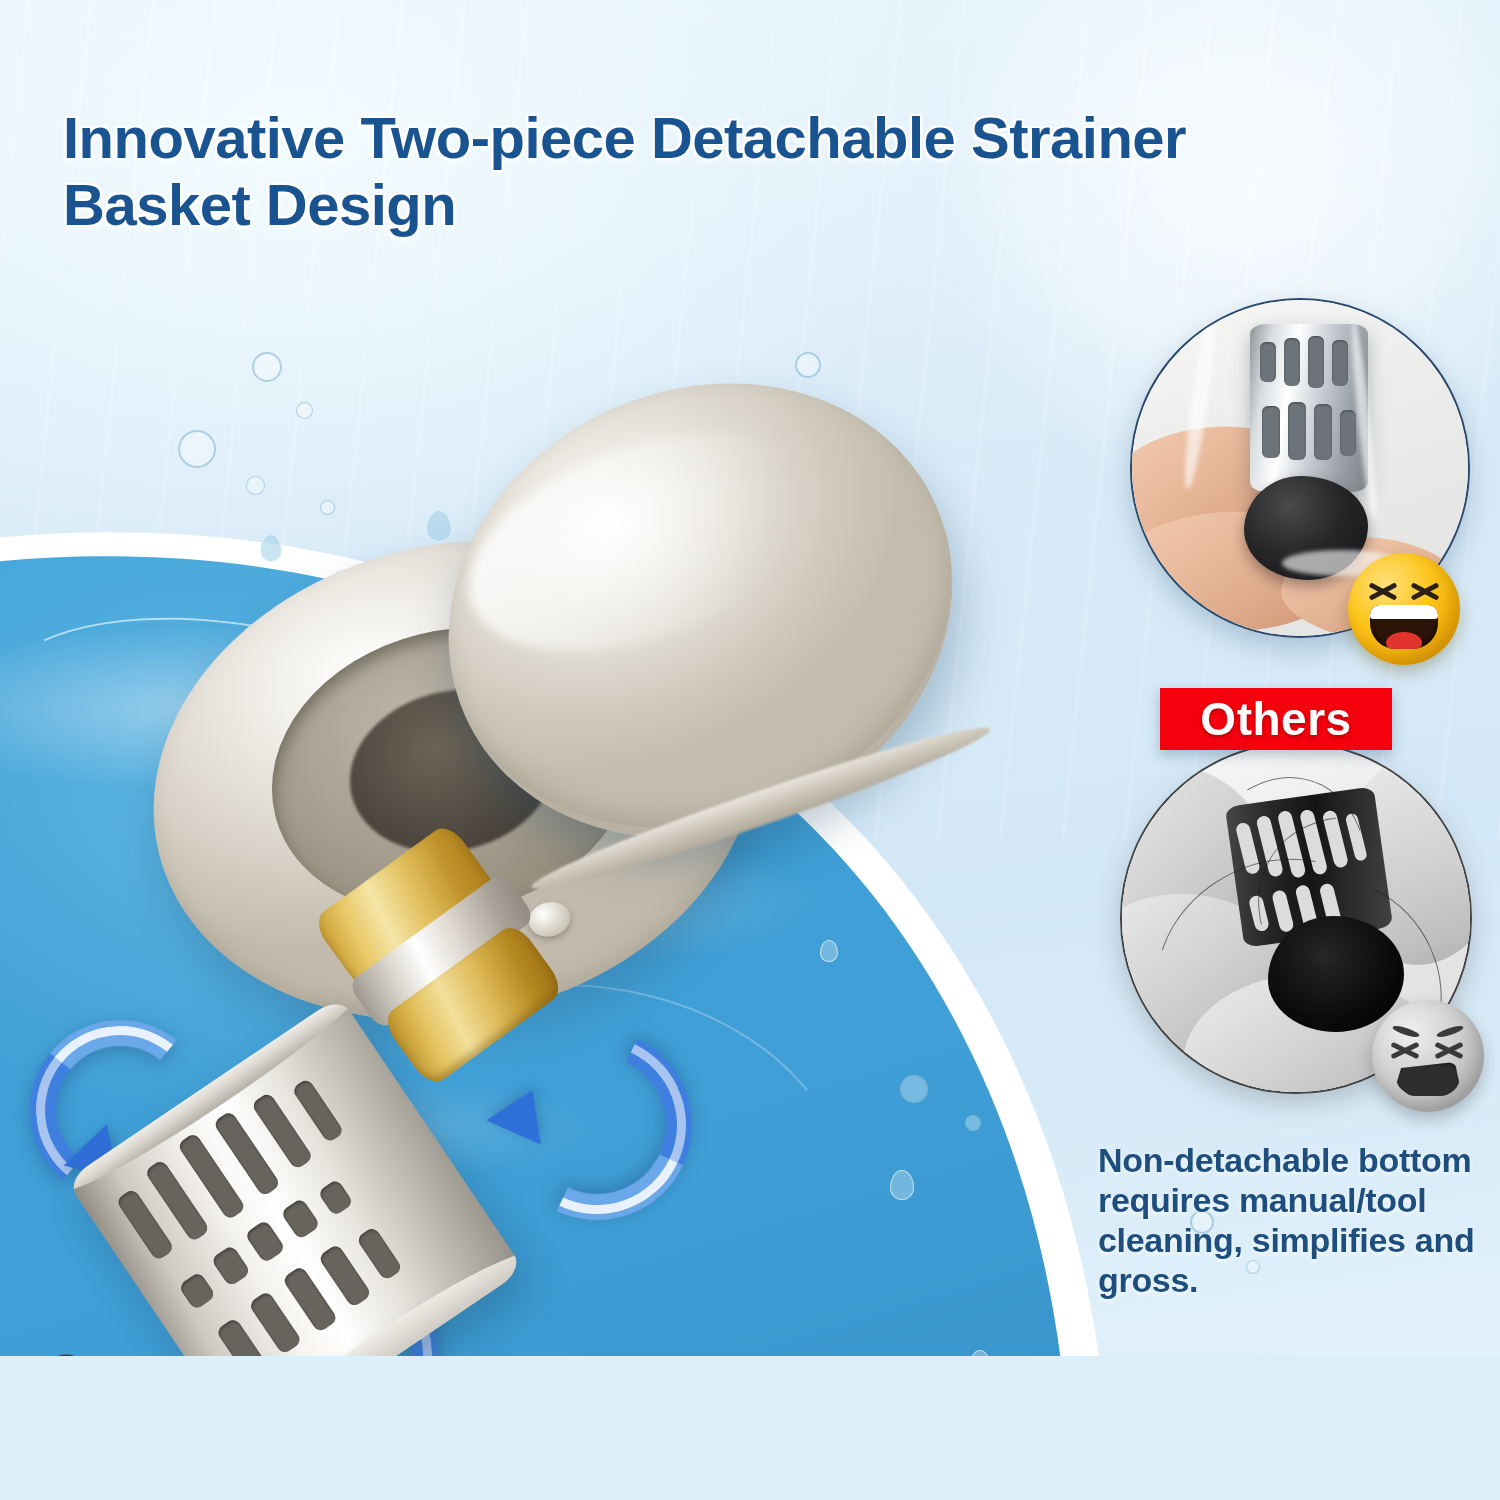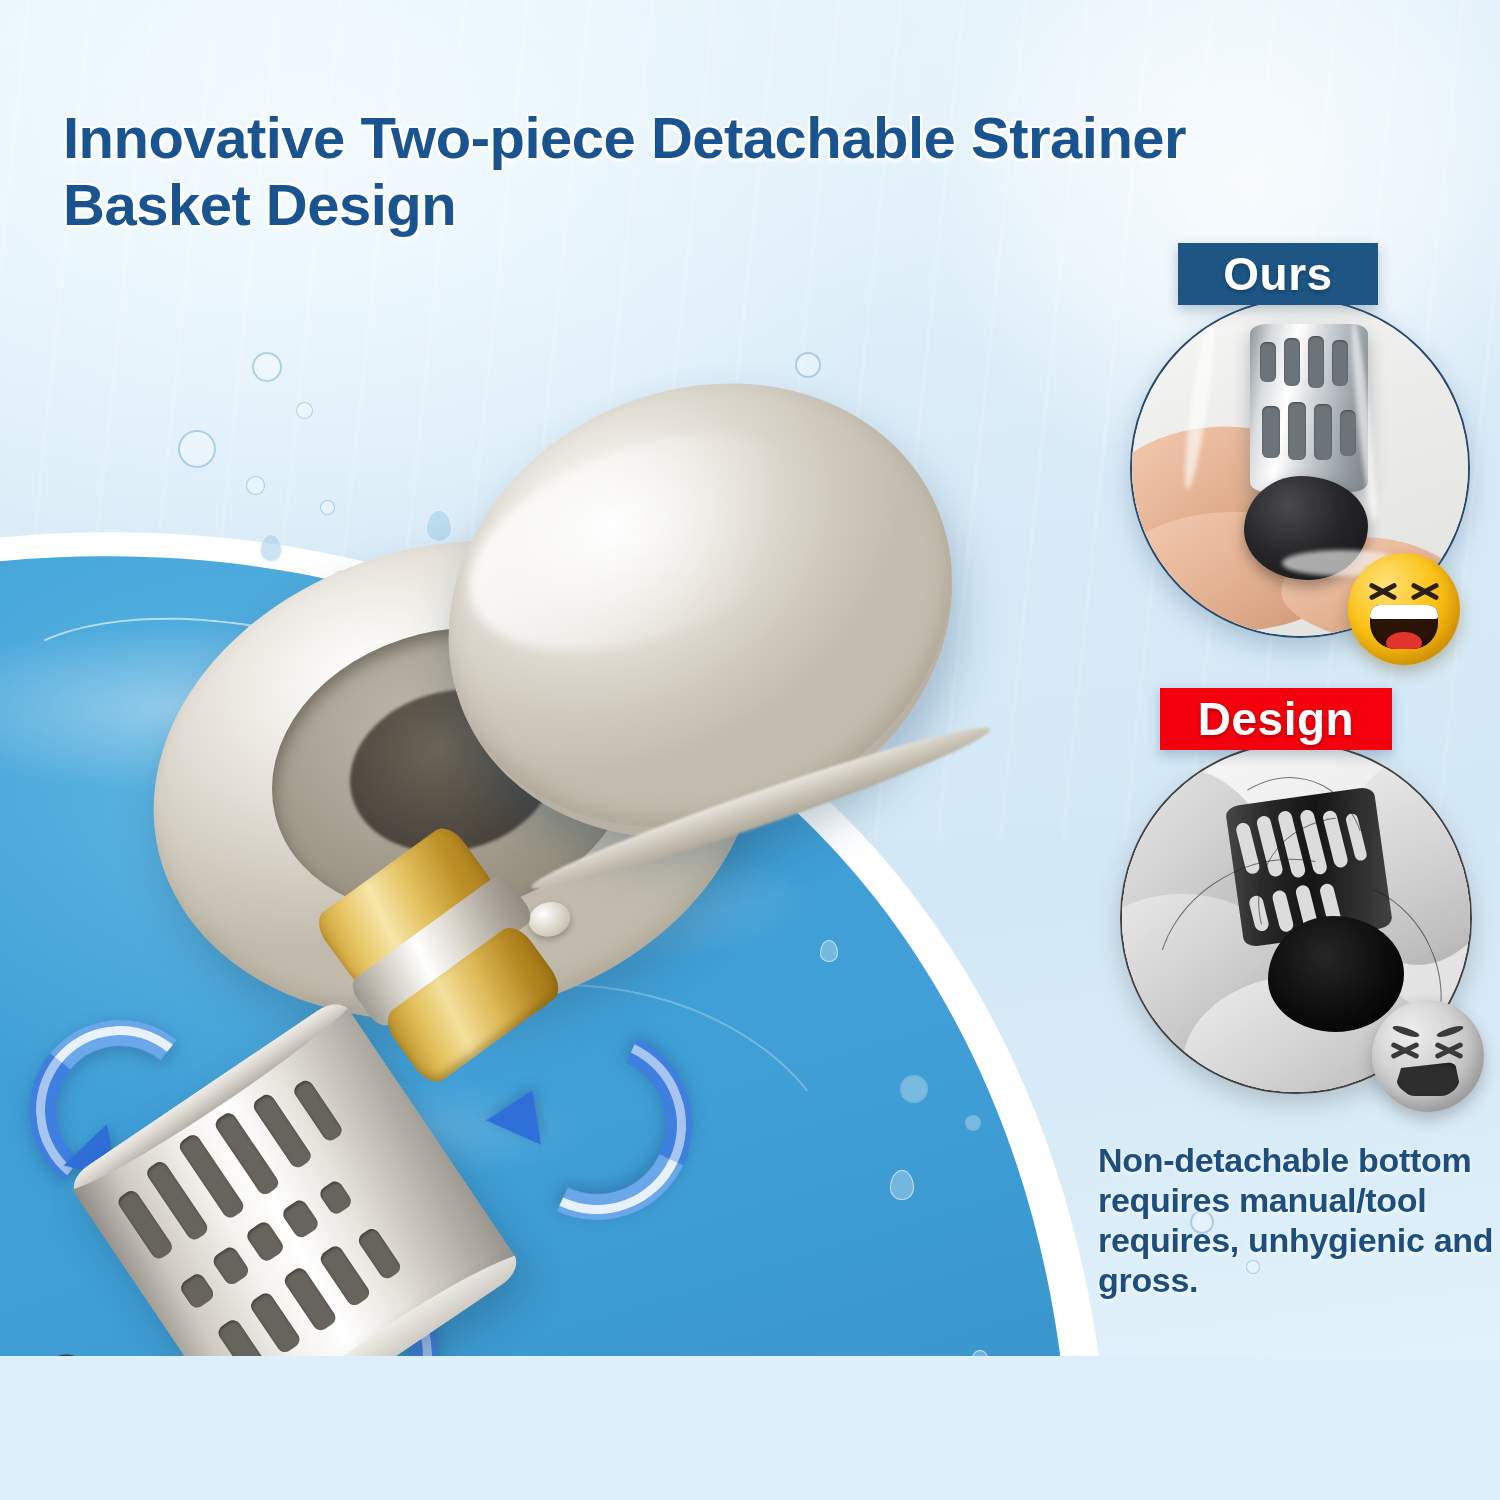--- a/index.html
+++ b/index.html
@@ -397,21 +397,20 @@
     </div>
 
     <div class="black-piece">
       <div class="bp-disc"></div>
       <div class="bp-cross-v"></div>
       <div class="bp-cross-h"></div>
       <div class="bp-nub"></div>
     </div>
   </div>
 
-  <div class="badge badge-ours">Ours</div>
   <div class="photo photo-ours">
     <div class="ph-bg ours-bg"></div>
     <div class="hand" style="left:-42px;top:128px;width:232px;height:126px;transform:rotate(-10deg);"></div>
     <div class="hand" style="left:-30px;top:212px;width:250px;height:120px;transform:rotate(-4deg);"></div>
     <div class="hand" style="left:150px;top:238px;width:190px;height:104px;transform:rotate(6deg);"></div>
     <div class="chrome-basket">
       <div class="cb-slot" style="left:10px;top:18px;width:16px;height:40px;"></div>
       <div class="cb-slot" style="left:34px;top:14px;width:16px;height:48px;"></div>
       <div class="cb-slot" style="left:58px;top:12px;width:16px;height:52px;"></div>
       <div class="cb-slot" style="left:82px;top:16px;width:16px;height:46px;"></div>
@@ -429,21 +428,21 @@
     <div class="eye-x" style="left:20px;top:36px;transform:rotate(28deg);"></div>
     <div class="eye-x" style="left:20px;top:36px;transform:rotate(-28deg);"></div>
     <div class="eye-x" style="left:62px;top:36px;transform:rotate(28deg);"></div>
     <div class="eye-x" style="left:62px;top:36px;transform:rotate(-28deg);"></div>
     <div class="mouth-open">
       <div class="teeth"></div>
       <div class="tongue"></div>
     </div>
   </div>
 
-  <div class="badge badge-others">Design</div>
+  <div class="badge badge-others">Others</div>
   <div class="photo photo-others">
     <div class="ph-bg others-bg"></div>
     <div class="hand-g" style="left:-50px;top:20px;width:200px;height:200px;transform:rotate(-16deg);"></div>
     <div class="hand-g" style="left:-60px;top:150px;width:230px;height:170px;transform:rotate(-8deg);"></div>
     <div class="hand-g" style="left:210px;top:10px;width:170px;height:210px;transform:rotate(10deg);"></div>
     <div class="hand-g" style="left:60px;top:230px;width:250px;height:140px;transform:rotate(-4deg);"></div>
     <div class="dark-strainer">
       <div class="ds-slot" style="left:10px;top:18px;width:14px;height:52px;transform:rotate(-6deg);"></div>
       <div class="ds-slot" style="left:32px;top:14px;width:14px;height:62px;transform:rotate(-6deg);"></div>
       <div class="ds-slot" style="left:54px;top:12px;width:14px;height:68px;transform:rotate(-6deg);"></div>
@@ -464,15 +463,15 @@
   <div class="emoji emoji-sad">
     <div class="brow" style="left:20px;top:28px;transform:rotate(18deg);"></div>
     <div class="brow" style="left:64px;top:28px;transform:rotate(-18deg);"></div>
     <div class="eye-x g" style="left:18px;top:48px;transform:rotate(26deg);"></div>
     <div class="eye-x g" style="left:18px;top:48px;transform:rotate(-26deg);"></div>
     <div class="eye-x g" style="left:62px;top:48px;transform:rotate(26deg);"></div>
     <div class="eye-x g" style="left:62px;top:48px;transform:rotate(-26deg);"></div>
     <div class="mouth-sad"></div>
   </div>
 
-  <div class="caption">Non-detachable bottom requires manual/tool requires, unhygienic and gross.</div>
+  <div class="caption">Non-detachable bottom requires manual/tool cleaning, simplifies and gross.</div>
 
 </div>
 
 </body></html>

